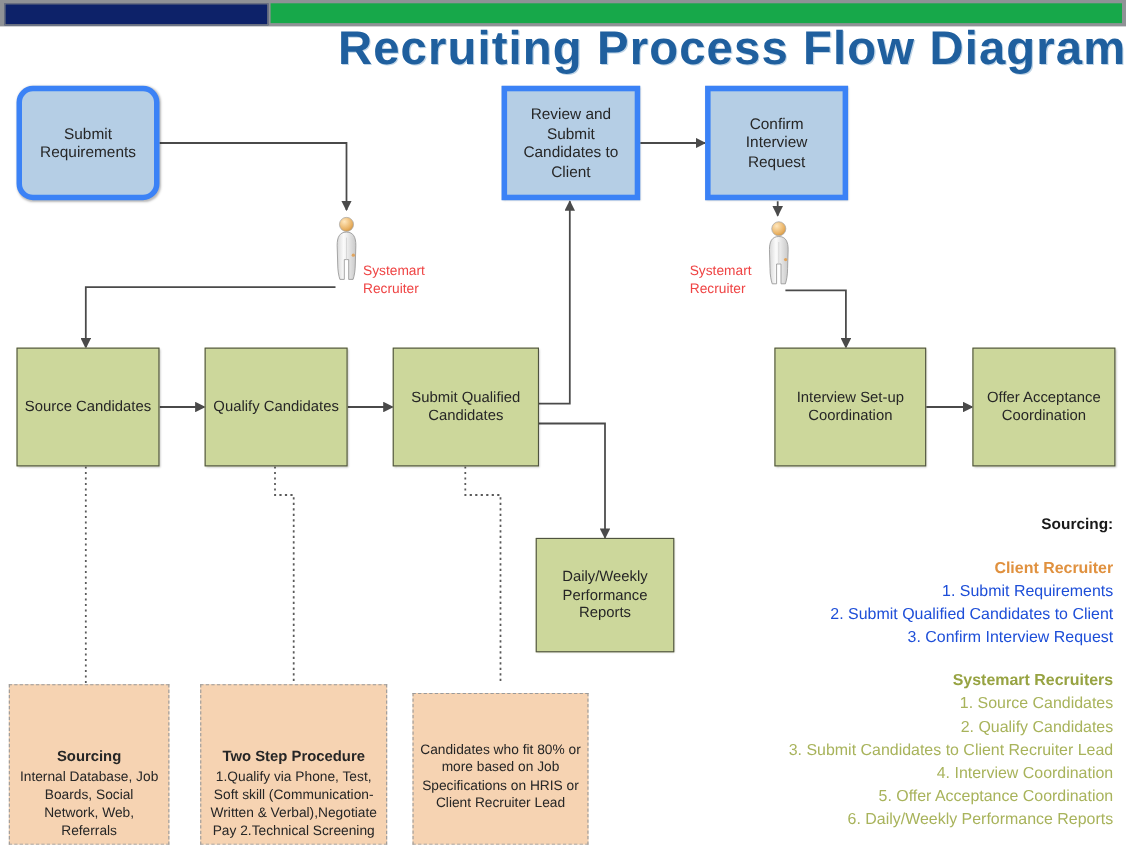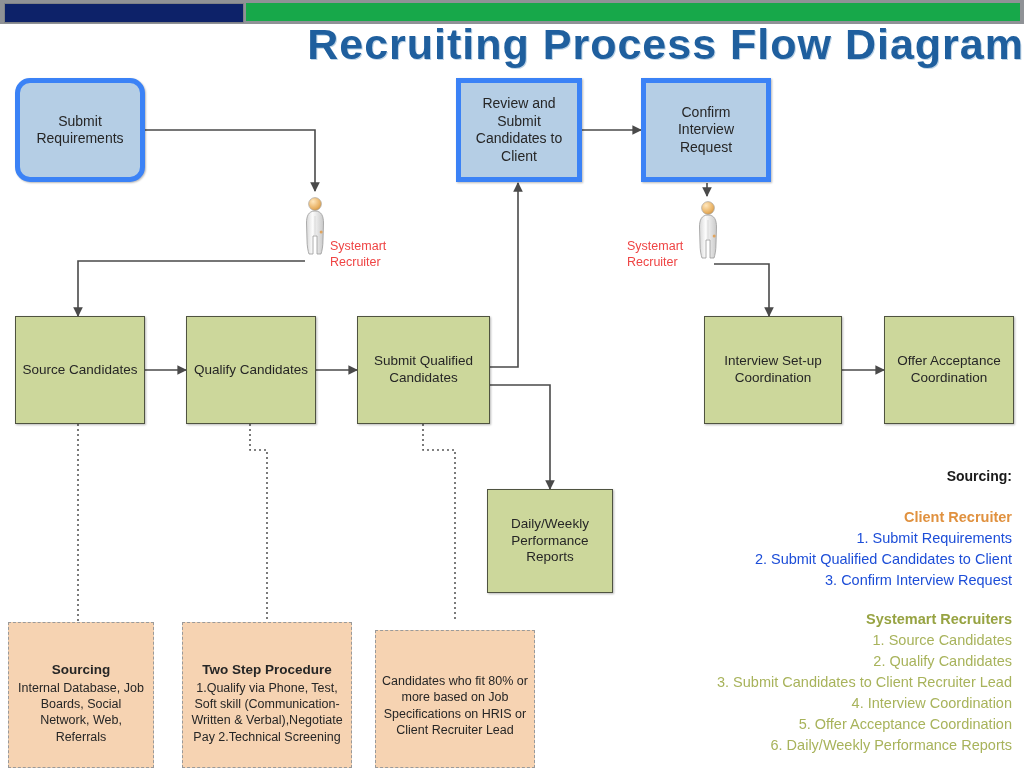--- a/index.html
+++ b/index.html
@@ -76,21 +76,21 @@
     background: #ccd79b;
     border: 1px solid #4f5340;
     box-shadow: 1px 1px 2px rgba(0,0,0,.28);
     font-size: 13.5px;
   }
   .node-peach {
     background: #f6d3b2;
     border: 1px dashed #9a9a9a;
     font-size: 12.5px;
     line-height: 1.3;
-    align-items: center;
+    align-items: flex-end;
     padding-top: 20px;
   }
   .node-peach .inner { width: 100%; }
   .node-peach b { display: block; font-size: 13.5px; margin-bottom: 1px; }
 
   
   .actor {
     position: absolute;
     width: 26px; height: 62px;
   }

